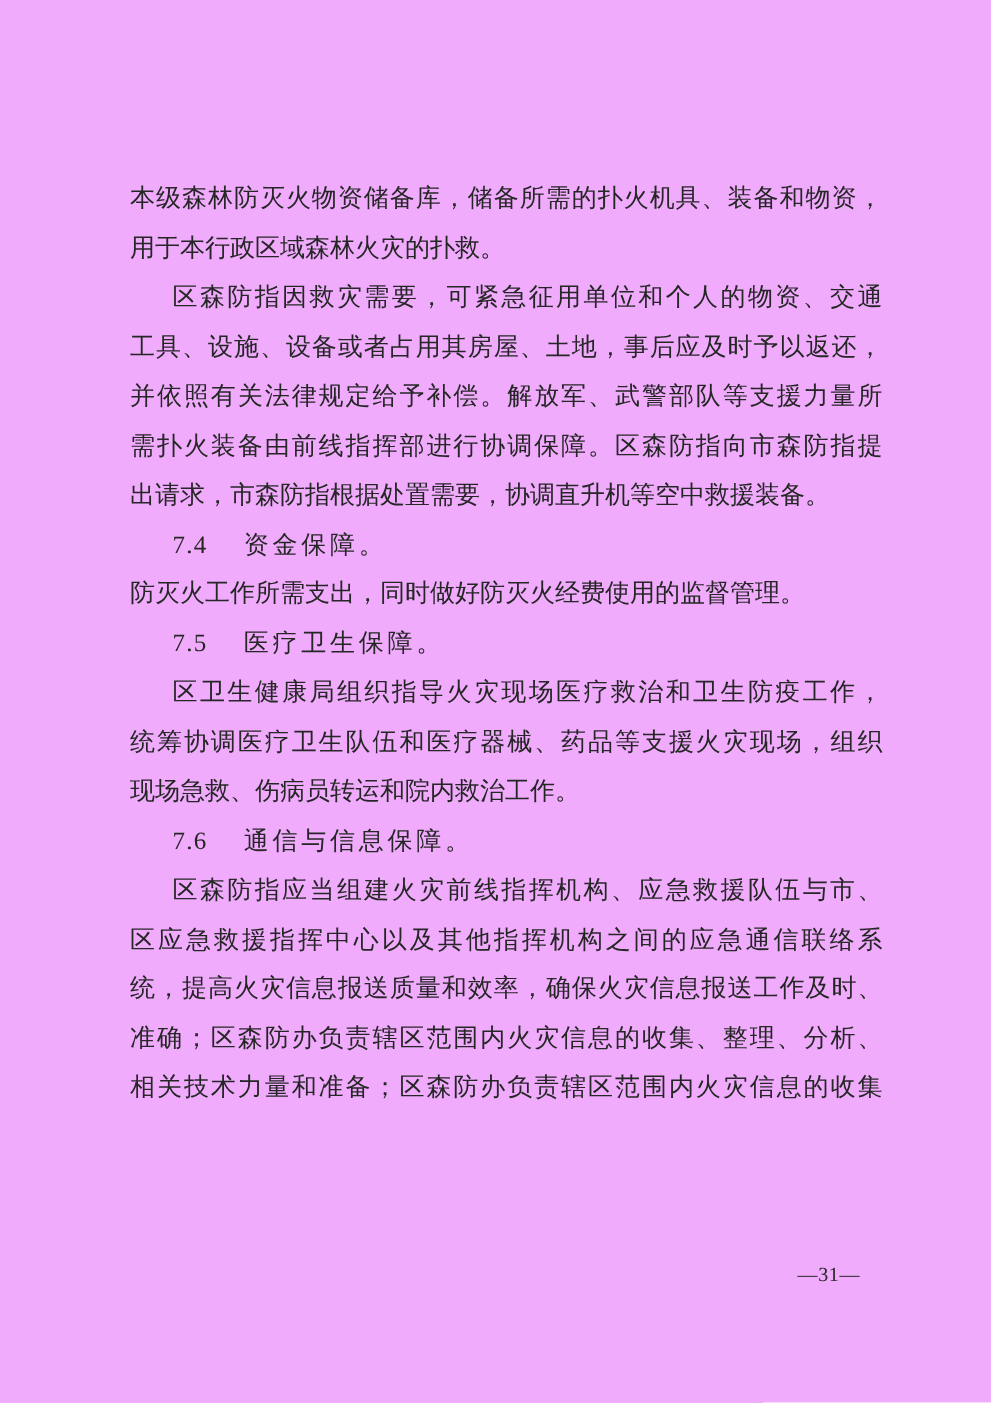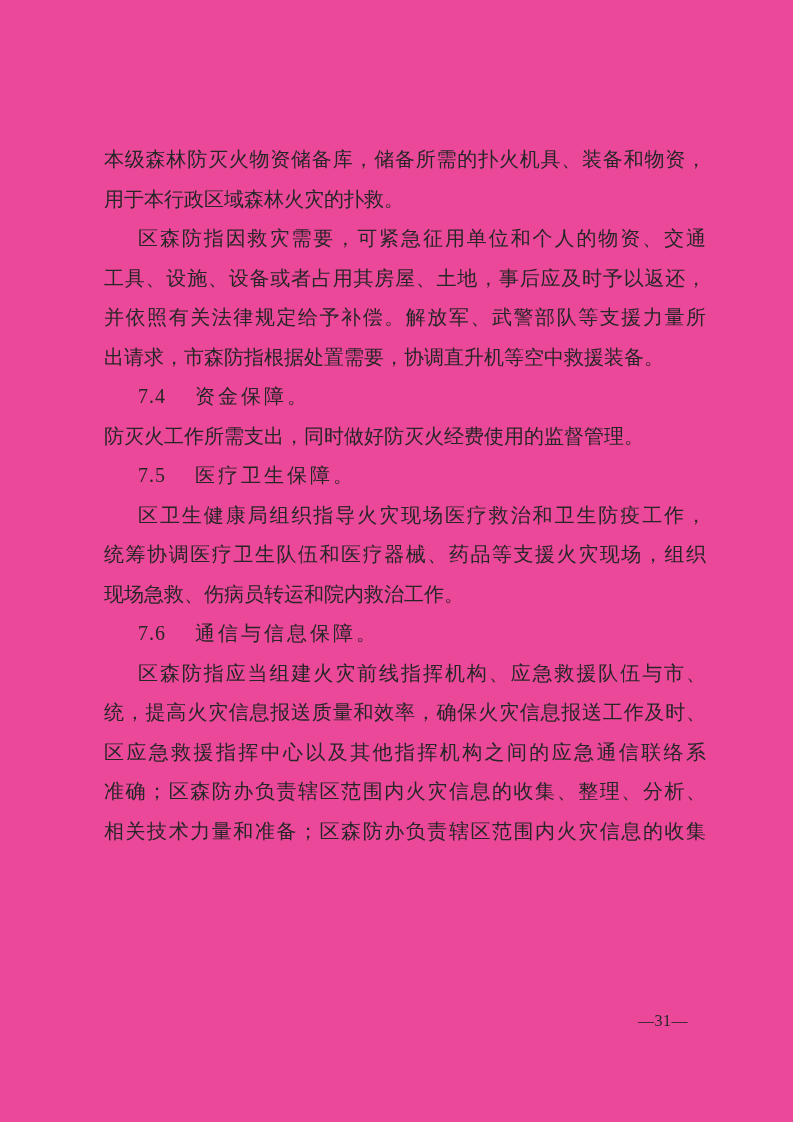--- a/index.html
+++ b/index.html
@@ -4,21 +4,21 @@
 <style>
   html, body {
     margin: 0;
     padding: 0;
     background: #ffffff;
   }
   .page {
     position: relative;
     width: 793px;
     height: 1122px;
-    background: #ec4899;
+    background: #f0abfc;
     font-family: "Liberation Serif", "DejaVu Serif", serif;
     color: #262626;
     overflow: hidden;
   }
   .doc-body {
     position: absolute;
     left: 104px;
     top: 140px;
     width: 602px;
   }
@@ -68,20 +68,21 @@
 </head>
 <body>
 
 <div class="page">
   <div class="doc-body">
     <div class="line justify">本级森林防灭火物资储备库，储备所需的扑火机具、装备和物资，</div>
     <div class="line plain">用于本行政区域森林火灾的扑救。</div>
     <div class="line justify indent">区森防指因救灾需要，可紧急征用单位和个人的物资、交通</div>
     <div class="line justify">工具、设施、设备或者占用其房屋、土地，事后应及时予以返还，</div>
     <div class="line justify">并依照有关法律规定给予补偿。解放军、武警部队等支援力量所</div>
+    <div class="line justify">需扑火装备由前线指挥部进行协调保障。区森防指向市森防指提</div>
     <div class="line plain">出请求，市森防指根据处置需要，协调直升机等空中救援装备。</div>
 
     <div class="line heading">
       <span class="hnum">7.4</span>
       <span class="htitle">资金保障。</span>
     </div>
 
     <div class="line plain">防灭火工作所需支出，同时做好防灭火经费使用的监督管理。</div>
 
     <div class="line heading">
@@ -92,20 +93,20 @@
     <div class="line justify indent">区卫生健康局组织指导火灾现场医疗救治和卫生防疫工作，</div>
     <div class="line justify">统筹协调医疗卫生队伍和医疗器械、药品等支援火灾现场，组织</div>
     <div class="line plain">现场急救、伤病员转运和院内救治工作。</div>
 
     <div class="line heading">
       <span class="hnum">7.6</span>
       <span class="htitle">通信与信息保障。</span>
     </div>
 
     <div class="line justify indent">区森防指应当组建火灾前线指挥机构、应急救援队伍与市、</div>
+    <div class="line justify">区应急救援指挥中心以及其他指挥机构之间的应急通信联络系</div>
     <div class="line justify">统，提高火灾信息报送质量和效率，确保火灾信息报送工作及时、</div>
-    <div class="line justify">区应急救援指挥中心以及其他指挥机构之间的应急通信联络系</div>
     <div class="line justify">准确；区森防办负责辖区范围内火灾信息的收集、整理、分析、</div>
     <div class="line justify">相关技术力量和准备；区森防办负责辖区范围内火灾信息的收集</div>
   </div>
 
   <div class="pagenum">—31—</div>
 </div>
 
 </body></html>

